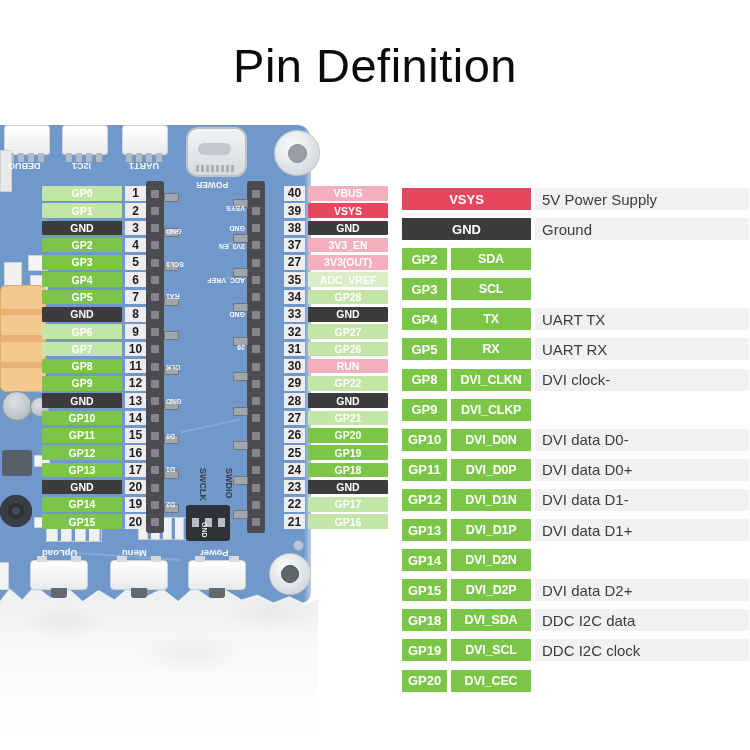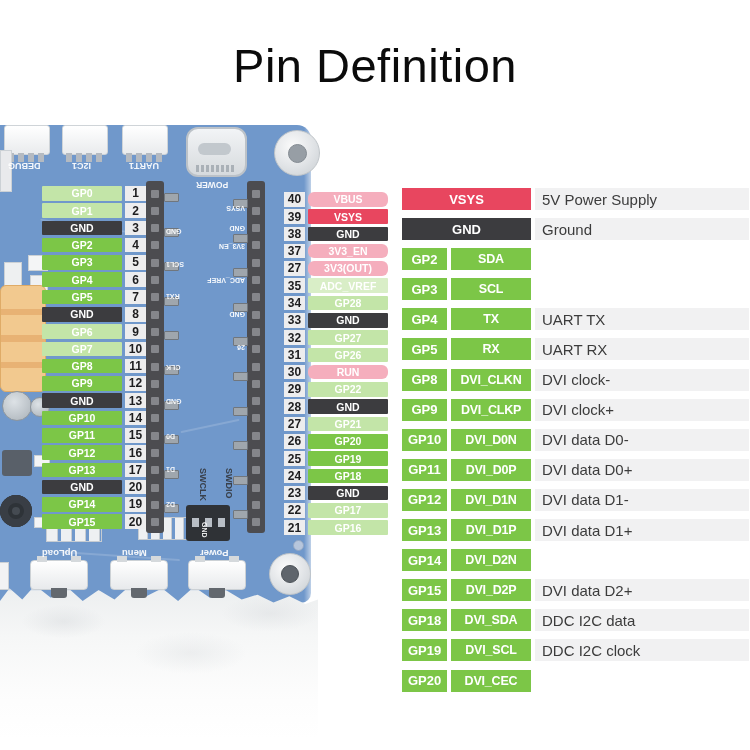--- a/index.html
+++ b/index.html
@@ -70,21 +70,21 @@
   
   .pin-col{position:absolute;display:flex;flex-direction:column;gap:2.7px;z-index:6;}
   .pin-row{display:flex;gap:3px;height:14.6px;}
   .pin-label{width:80px;display:flex;align-items:center;justify-content:center;
         color:#fff;font-size:10.5px;font-weight:700;border-radius:1px;}
   .pin-num{width:21px;display:flex;align-items:center;justify-content:center;
         background:var(--numbg,#ededee);color:#1d1d1f;font-size:12px;font-weight:700;}
   .t-green{background:var(--green,#7cc647);}
   .t-light{background:var(--light,#c3e5a8);}
   .t-pale{background:var(--pale,#d9eec7);}
-  .t-pink{background:var(--pink,#f5aebd);border-radius:6px;}
+  .t-pink{background:var(--pink,#f5aebd);}
   .t-power{background:var(--red,#e8465f);}
   .t-gnd{background:var(--dark,#3c3c3f);}
 
   
   .legend{position:absolute;left:402px;top:188px;display:flex;flex-direction:column;
           gap:8.1px;z-index:6;}
   .lg-row{display:flex;gap:4px;height:22px;}
   .lg-gp{width:45px;display:flex;align-items:center;justify-content:center;color:#fff;
          font-size:13px;font-weight:700;}
   .lg-func{width:80px;display:flex;align-items:center;justify-content:center;color:#fff;
@@ -304,21 +304,21 @@
       </div>
       <div class="pin-row">
         <span class="pin-label t-green">GP14</span>
         <span class="pin-num">19</span>
       </div>
       <div class="pin-row">
         <span class="pin-label t-green">GP15</span>
         <span class="pin-num">20</span>
       </div>
     </div>
-  <div class="pin-col" id="right-pins" style="left:284px;top:192px;text-align:center;">
+  <div class="pin-col" id="right-pins" style="left:284px;top:186px;text-align:center;">
       <div class="pin-row">
         <span class="pin-num">40</span>
         <span class="pin-label t-pink">VBUS</span>
       </div>
       <div class="pin-row">
         <span class="pin-num">39</span>
         <span class="pin-label t-power">VSYS</span>
       </div>
       <div class="pin-row">
         <span class="pin-num">38</span>
@@ -422,21 +422,20 @@
         <span class="lg-desc">UART RX</span>
       </div>
       <div class="lg-row">
         <span class="lg-gp t-green">GP8</span>
         <span class="lg-func t-green">DVI_CLKN</span>
         <span class="lg-desc">DVI clock-</span>
       </div>
       <div class="lg-row">
         <span class="lg-gp t-green">GP9</span>
         <span class="lg-func t-green">DVI_CLKP</span>
-        <span class="lg-desc">DVI clock+</span>
       </div>
       <div class="lg-row">
         <span class="lg-gp t-green">GP10</span>
         <span class="lg-func t-green">DVI_D0N</span>
         <span class="lg-desc">DVI data D0-</span>
       </div>
       <div class="lg-row">
         <span class="lg-gp t-green">GP11</span>
         <span class="lg-func t-green">DVI_D0P</span>
         <span class="lg-desc">DVI data D0+</span>

